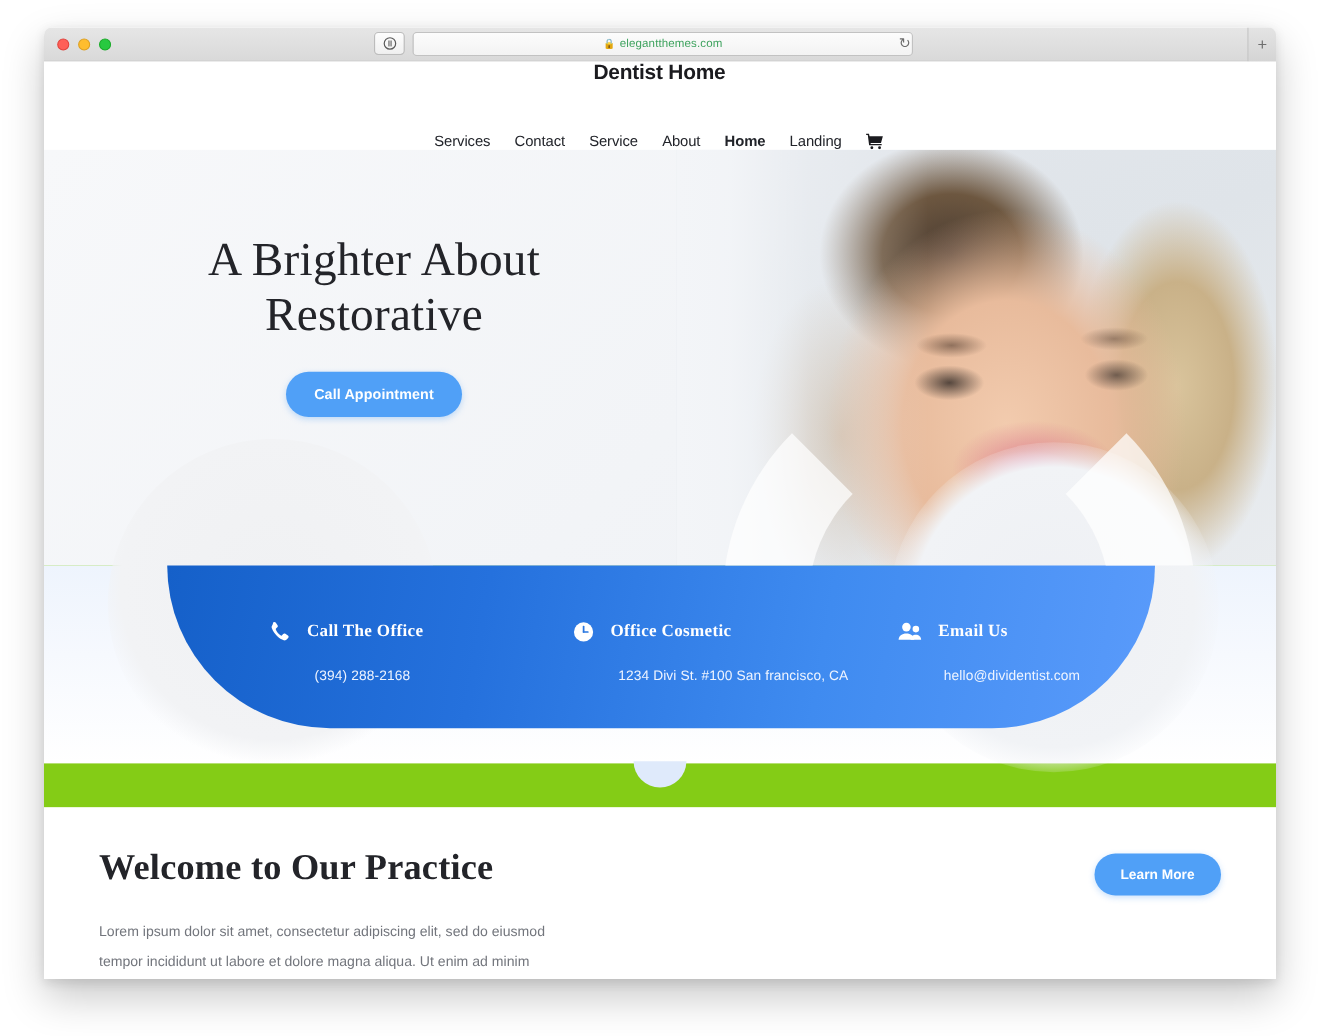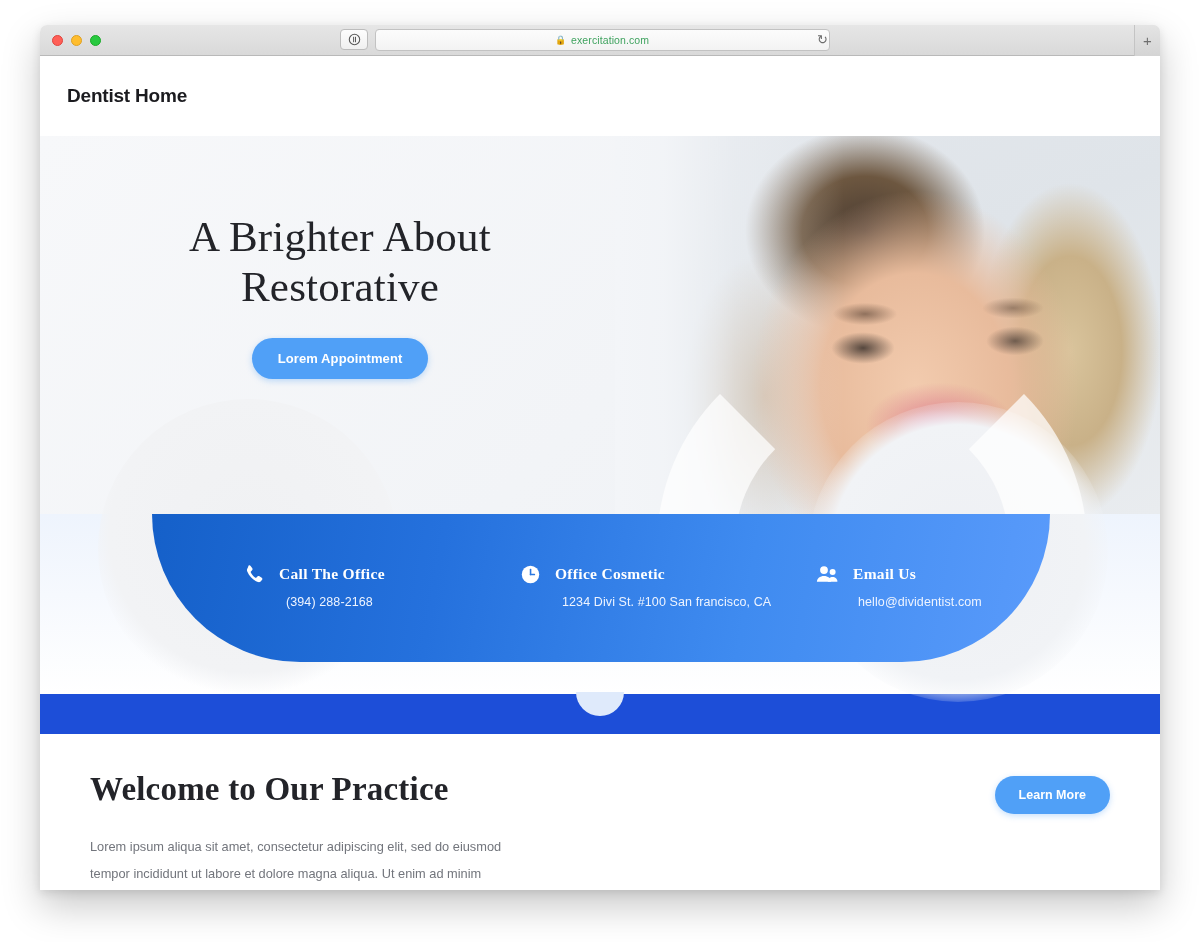--- a/index.html
+++ b/index.html
@@ -124,20 +124,21 @@
   
   .site-header {
     position: relative;
     z-index: 40;
     height: 80px;
     background: #ffffff;
     display: flex;
     align-items: center;
     justify-content: space-between;
     padding: 0 28px 0 27px;
+    flex-direction: column;
   }
   .brand {
     font-size: 19px;
     font-weight: bold;
     color: #1b1b1f;
     letter-spacing: -0.2px;
   }
   .main-nav {
     display: flex;
     align-items: center;
@@ -242,21 +243,21 @@
     cursor: pointer;
     letter-spacing: 0.1px;
     box-shadow: 0 2px 6px rgba(80,160,247,0.35);
     font-family: "Liberation Sans", sans-serif;
   }
 
   
   .band-area {
     position: relative;
     height: 220px;
-    background: #1d4ed8;
+    background: #84cc16;
     overflow: visible;
   }
   
   .ghost-circle-left {
     position: absolute;
     left: 58px;
     top: -115px;
     width: 300px;
     height: 300px;
     border-radius: 50%;
@@ -300,21 +301,21 @@
   }
   .info-icon { color: #ffffff; display: flex; align-items: center; }
   .info-title {
     font-family: "Liberation Serif", serif;
     font-size: 15.5px;
     color: #ffffff;
     font-weight: bold;
     letter-spacing: 0.3px;
   }
   .info-value {
-    margin-top: 10px;
+    margin-top: 22px;
     margin-left: 42px;
     font-size: 12.5px;
     color: #eef4ff;
     letter-spacing: 0.1px;
   }
 
   
   .half-circle {
     position: absolute;
     left: 50%;
@@ -403,48 +404,63 @@
             <rect x="1" y="1.5" width="11" height="1.3" fill="#8a8a8a"></rect>
             <rect x="1" y="4.4" width="8" height="1.3" fill="#8a8a8a"></rect>
             <rect x="1" y="7.3" width="10" height="1.3" fill="#8a8a8a"></rect>
           </svg>
         </div>
       </div>
 
       <div class="address-bar">
         <div class="address-inner">
           <span class="lock-glyph">🔒</span>
-          <span class="url-text">exercitation.com</span>
+          <span class="url-text">elegantthemes.com</span>
         </div>
       </div>
 
       <div class="reload-btn">↻</div>
 
       <div class="newtab-btn">+</div>
     </div>
 
     <div class="viewport">
 
       <div class="site-header">
         <div class="brand">Dentist Home</div>
+        <div class="main-nav">
+          <span class="nav-link">Services</span>
+          <span class="nav-link">Contact</span>
+          <span class="nav-link">Service</span>
+          <span class="nav-link">About</span>
+          <span class="nav-link active">Home</span>
+          <span class="nav-link">Landing</span>
+          <span class="cart-icon">
+            <svg width="17" height="15" viewBox="0 0 17 15" fill="currentColor">
+              <path d="M0.4 0.6h2.6l0.5 2.2h12.1l-1.7 6.1H4.6l-0.2 1.0h10.1v1.2H3.1L1.9 1.8H0.4z"></path>
+              <circle cx="5.6" cy="13.3" r="1.3"></circle>
+              <circle cx="12.6" cy="13.3" r="1.3"></circle>
+            </svg>
+          </span>
+        </div>
       </div>
 
       <div class="hero">
         <div class="hero-photo">
           <div class="photo-inner"></div>
           <div class="photo-fade"></div>
         </div>
         <div class="hero-arc"></div>
 
         <div class="hero-copy">
           <h1 class="hero-title">
             <span>A Brighter About</span><br>
             <span>Restorative</span>
           </h1>
-          <button class="btn-primary">Lorem Appointment</button>
+          <button class="btn-primary">Call Appointment</button>
         </div>
       </div>
 
       <div class="band-area">
         <div class="band-fade"></div>
         <div class="ghost-circle-left"></div>
         <div class="ghost-circle-right"></div>
         <div class="half-circle"></div>
 
         <div class="info-band">
@@ -492,20 +508,20 @@
 
         </div>
       </div>
 
       <div class="welcome">
         <div class="welcome-row">
           <h2 class="welcome-title">Welcome to Our Practice</h2>
           <button class="btn-secondary">Learn More</button>
         </div>
         <div class="welcome-body">
-          <span>Lorem ipsum aliqua sit amet, consectetur adipiscing elit, sed do eiusmod tempor incididunt ut</span>
+          <span>Lorem ipsum dolor sit amet, consectetur adipiscing elit, sed do eiusmod tempor incididunt ut</span>
           <span>labore et dolore magna aliqua. Ut enim ad minim veniam, quis nostrud exercitation ullamco</span>
         </div>
       </div>
 
     </div>
   </div>
 </div>
 
 </body></html>

